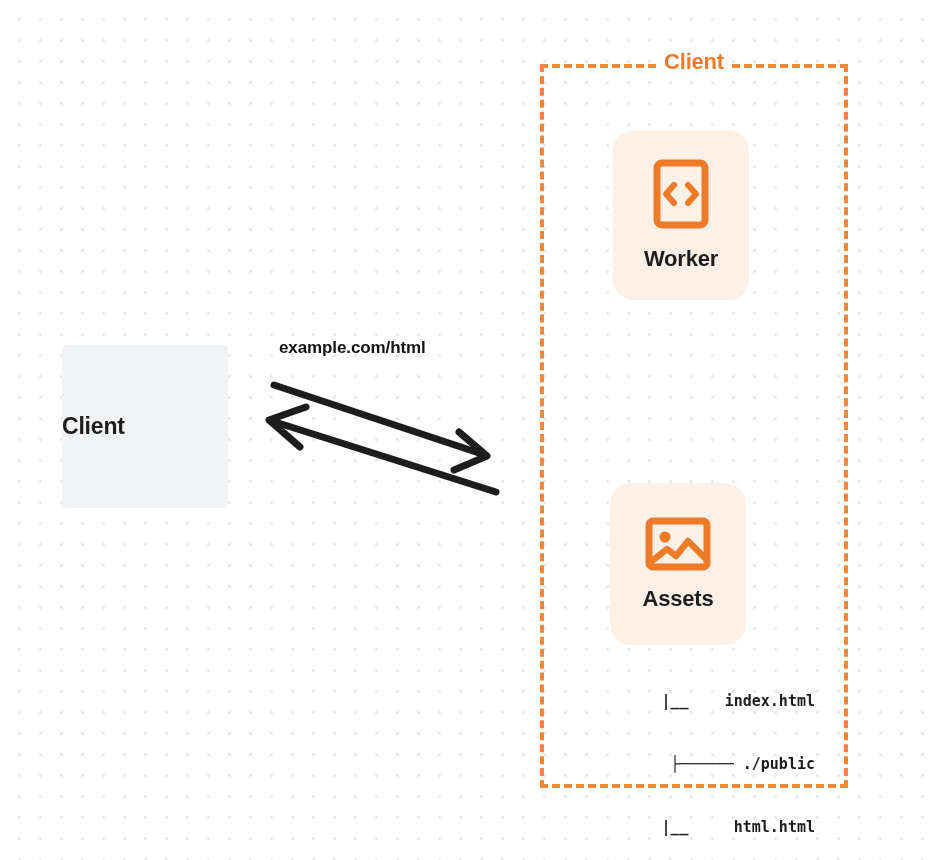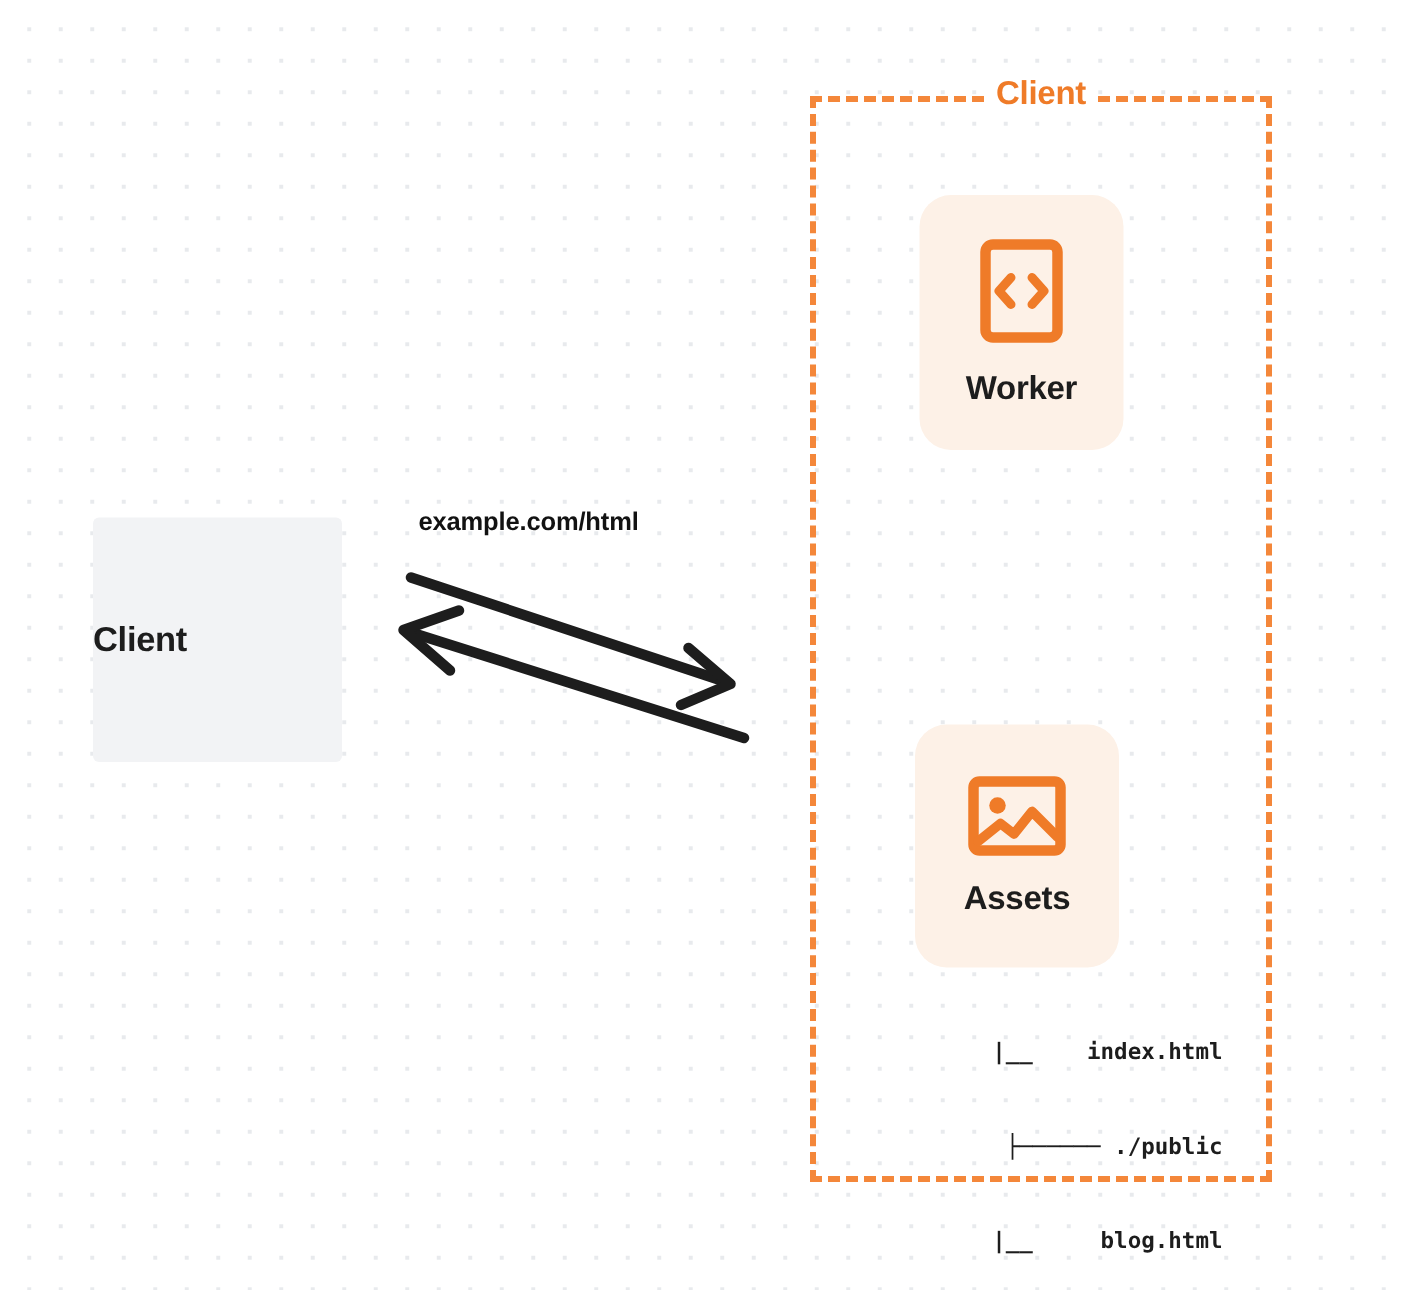--- a/index.html
+++ b/index.html
@@ -193,18 +193,18 @@
           <circle cx="20" cy="21" r="5.5" fill="#ef7b28"></circle>
           <polyline points="7,45 22,33 31,40 43,25 60,42" fill="none" stroke="#ef7b28" stroke-width="6.5" stroke-linecap="round" stroke-linejoin="round"></polyline>
         </svg>
       </span>
       <span class="card-label">Assets</span>
     </div>
 
     <div id="assets-file-tree">
       <span class="tree-row">      |__    index.html</span>
       <span class="tree-row">├────── ./public</span>
-      <span class="tree-row">      |__     blog.html</span>
+      <span class="tree-row">      |__     html.html</span>
       
     </div>
 
   </div>
 </div>
 
 </body></html>

